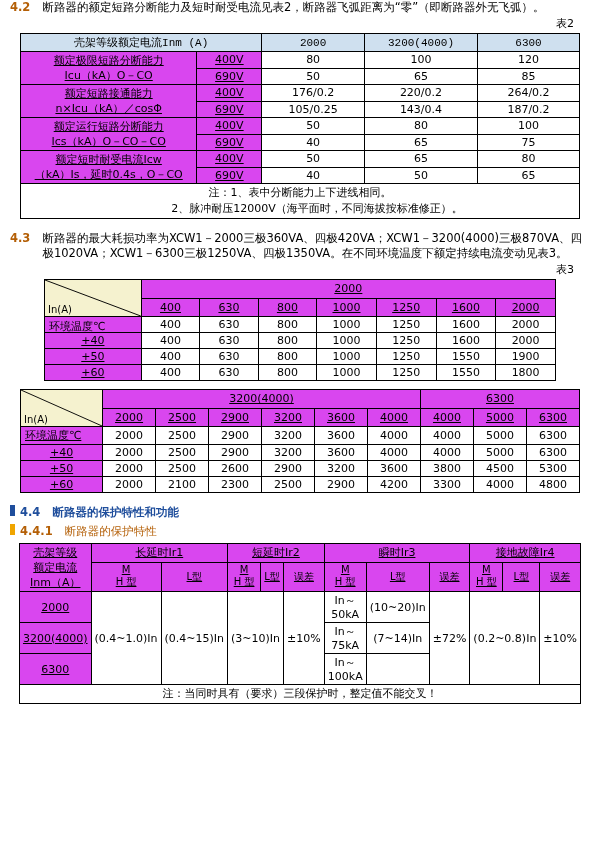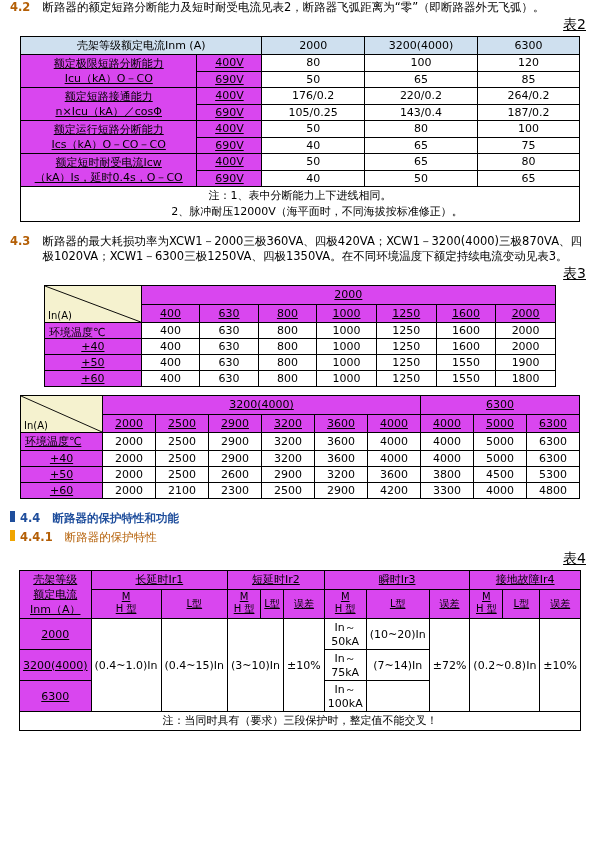--- a/index.html
+++ b/index.html
@@ -23,36 +23,36 @@
   }
   .sec-num{color:#b45f06;font-weight:bold;white-space:nowrap;margin-right:4px;}
   .sec-num.blue{color:#1f4e9c;}
   .sec-text{flex:1;margin-left:8px;}
   .sec-bar{
     display:inline-block;width:5px;height:11px;background:#f0a500;
     margin-right:5px;vertical-align:-1px;
   }
   .sec-bar.blue{background:#1f4e9c;}
 
-  .tbl-caption{text-align:right;margin:1px 14px 2px 0;font-size:14px;text-decoration:underline;}
+  .tbl-caption{text-align:right;margin:1px 26px 2px 0;font-size:11px;}
 
   
   table.grid{
     border-collapse:collapse;
     margin:0 auto;
     font-size:11px;
   }
   table.grid td, table.grid th{
     border:1px solid #000;
     padding:1px 3px;
     text-align:center;
     vertical-align:middle;
     font-weight:normal;
   }
-  .hd-blue{background:#cfe0ef;}
+  .hd-blue{background:#cfe0ef;font-family:Liberation Mono, monospace;}
   .hd-yellow{background:#d946ef;text-decoration:underline;}
   .cell-note{text-align:left;padding:3px 6px;line-height:16px;margin-left:20px;}
 
   
   .diag{
     position:relative;
     width:90px;height:34px;
     padding:0;
     background:#f5f2cf;
   }
@@ -325,21 +325,20 @@
     <span class="sec-text" style="color:#1f4e9c;font-weight:bold;">断路器的保护特性和功能</span>
   </div>
   <div style="height:4px"></div>
   <div class="sec-line">
     <span class="sec-bar"></span>
     <span class="sec-num">4.4.1</span>
     <span class="sec-text" style="color:#b45f06;">断路器的保护特性</span>
   </div>
   <div style="height:4px"></div>
 
-  <div class="tbl-caption">表4</div>
 
   <table class="grid" style="width:560px;">
     <tbody>
         <tr>
       <td class="hd-yellow" rowspan="2" style="width:82px;">
         <div>壳架等级</div>
         <div>额定电流</div>
         <div>Inm（A）</div>
       </td>
       <td class="hd-yellow" colspan="2" style="width:110px;">长延时Ir1</td>

